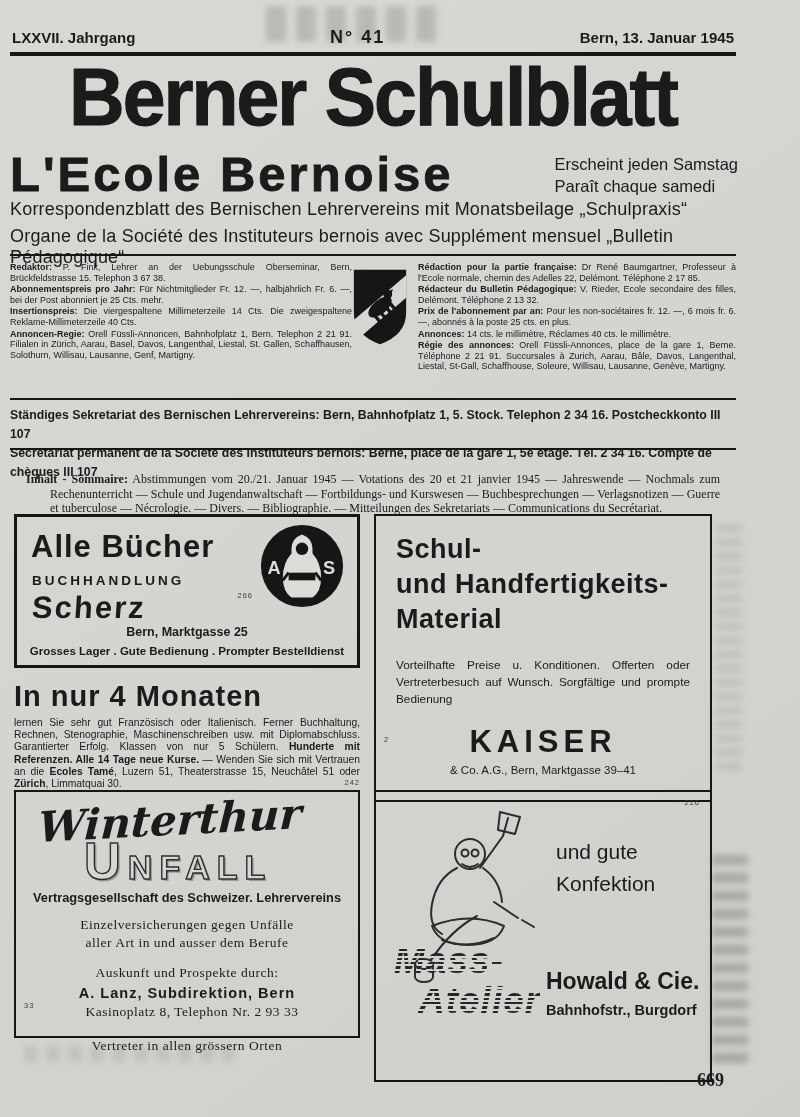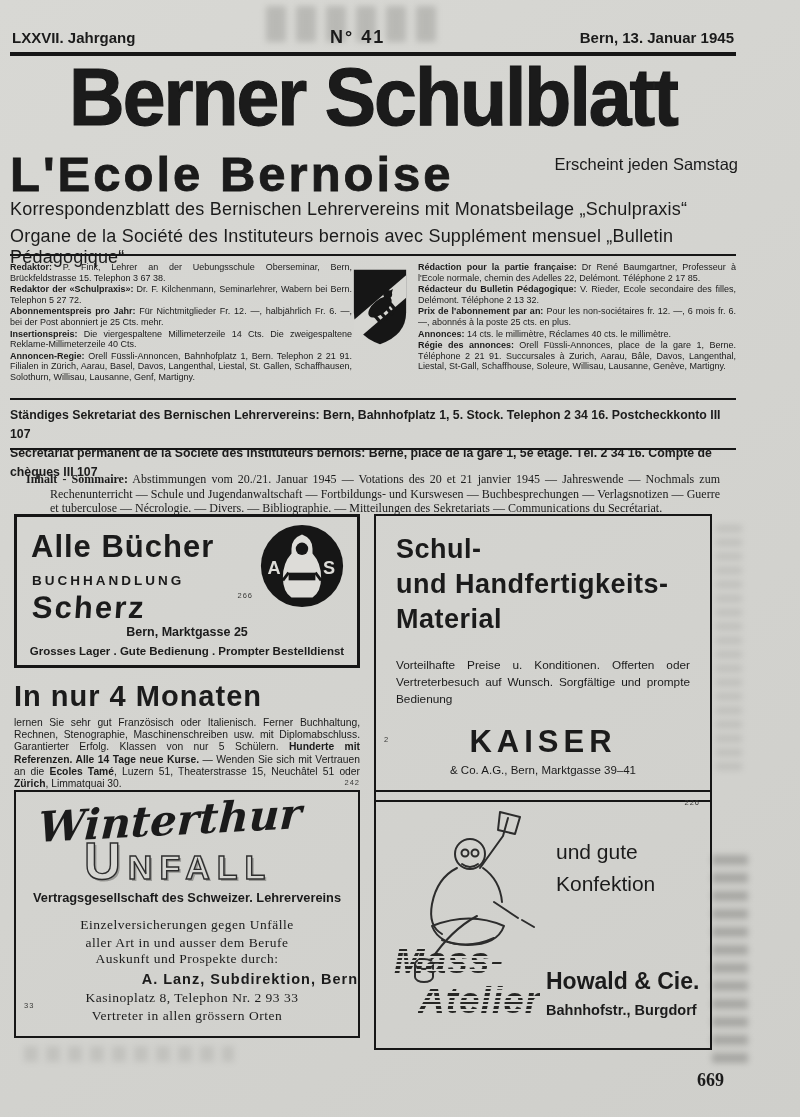--- a/index.html
+++ b/index.html
@@ -92,27 +92,27 @@
     font-weight:bold;font-size:34px;letter-spacing:7px;color:#55534f;
     text-shadow:2px 2px 0 rgba(70,70,68,.4);}
   @supports (-webkit-text-stroke:1px black){
     .wi-caps{color:#d6d6d2;-webkit-text-stroke:1.4px #2e2e2e;}
   }
   .wi-caps::first-letter{font-size:1.5em;}
   .wi-l1{text-align:center;font-size:12.8px;font-weight:bold;margin-top:2px;}
   .wi-serif{font-family:"Liberation Serif",serif;font-size:13.5px;text-align:center;letter-spacing:.5px;}
   .wi-l2a{margin-top:12px;}
   .wi-l2b{margin-top:2px;}
-  .wi-l3{text-align:center;}
-  .wi-agent{text-align:right;font-size:14.5px;font-weight:bold;letter-spacing:1px;margin-top:4px;}
+  .wi-l3{margin-top:14px;text-align:center;}
+  .wi-agent{text-align:center;font-size:14.5px;font-weight:bold;letter-spacing:1px;margin-top:4px;}
   .wi-l4{margin-top:3px;padding-left:10px;}
-  .wi-l5{margin-top:2px;}
+  .wi-l5{margin-top:18px;}
   .wi-ref{left:8px;bottom:26px;}
   
-  .ad-howald{top:790px;left:374px;width:338px;height:260px;border-width:2.5px;}
+  .ad-howald{top:790px;left:374px;width:338px;height:292px;border-width:2.5px;}
   .how-ref{top:6px;right:10px;}
   .tailor{position:absolute;top:10px;left:6px;width:172px;height:196px;}
   .how-l1{position:absolute;top:48px;left:180px;font-size:21px;}
   .how-l2{position:absolute;top:80px;left:180px;font-size:21px;}
   .stripes{font-weight:bold;font-style:italic;font-size:37px;letter-spacing:1px;color:#2a2a2a;}
   @supports ((-webkit-background-clip:text) or (background-clip:text)){
     .stripes{color:transparent;
       background:repeating-linear-gradient(0deg,#262624 0 2.4px,#d5d5d1 2.4px 4.4px);
       -webkit-background-clip:text;background-clip:text;}
   }
@@ -139,31 +139,31 @@
     <span class="issue">N° 41</span>
     <span class="date">Bern, 13. Januar 1945</span>
   </header>
   <div class="rule rule-thick"></div>
 
   <h1 class="title-de">Berner Schulblatt</h1>
   <div class="title-fr-row">
     <h2 class="title-fr">L'Ecole Bernoise</h2>
     <div class="schedule">
       <div>Erscheint jeden Samstag</div>
+      <div>Paraît chaque samedi</div>
     </div>
   </div>
   <p class="subtitle s1">Korrespondenzblatt des Bernischen Lehrervereins mit Monatsbeilage „Schulpraxis“</p>
   <p class="subtitle s2">Organe de la Société des Instituteurs bernois avec Supplément mensuel „Bulletin Pédagogique“</p>
 
   <div class="rule r1"></div>
 
   <section class="imprint">
     <div class="col">
       <p><span class="lbl">Redaktor:</span> <span>P. Fink, Lehrer an der Uebungsschule Oberseminar, Bern, Brückfeldstrasse 15. Telephon 3 67 38.</span></p>
-      <p><span class="lbl">Redaktor der «Schulpraxis»:</span> <span>Dr. F. Kilchenmann, Seminarlehrer, Wabern bei Bern. Telephon 5 27 72.</span></p>
       <p><span class="lbl">Abonnementspreis pro Jahr:</span> <span>Für Nichtmitglieder Fr. 12. —, halbjährlich Fr. 6. —, bei der Post abonniert je 25 Cts. mehr.</span></p>
       <p><span class="lbl">Insertionspreis:</span> <span>Die viergespaltene Millimeterzeile 14 Cts. Die zweigespaltene Reklame-Millimeterzeile 40 Cts.</span></p>
       <p><span class="lbl">Annoncen-Regie:</span> <span>Orell Füssli-Annoncen, Bahnhofplatz 1, Bern. Telephon 2 21 91. Filialen in Zürich, Aarau, Basel, Davos, Langenthal, Liestal, St. Gallen, Schaffhausen, Solothurn, Willisau, Lausanne, Genf, Martigny.</span></p>
     </div>
     <div class="col rightcol">
       <p><span class="lbl">Rédaction pour la partie française:</span> <span>Dr René Baumgartner, Professeur à l'Ecole normale, chemin des Adelles 22, Delémont. Téléphone 2 17 85.</span></p>
       <p><span class="lbl">Rédacteur du Bulletin Pédagogique:</span> <span>V. Rieder, Ecole secondaire des filles, Delémont. Téléphone 2 13 32.</span></p>
       <p><span class="lbl">Prix de l'abonnement par an:</span> <span>Pour les non-sociétaires fr. 12. —, 6 mois fr. 6. —, abonnés à la poste 25 cts. en plus.</span></p>
       <p><span class="lbl">Annonces:</span> <span>14 cts. le millimètre, Réclames 40 cts. le millimètre.</span></p>
       <p><span class="lbl">Régie des annonces:</span> <span>Orell Füssli-Annonces, place de la gare 1, Berne. Téléphone 2 21 91. Succursales à Zurich, Aarau, Bâle, Davos, Langenthal, Liestal, St-Gall, Schaffhouse, Soleure, Willisau, Lausanne, Genève, Martigny.</span></p>

